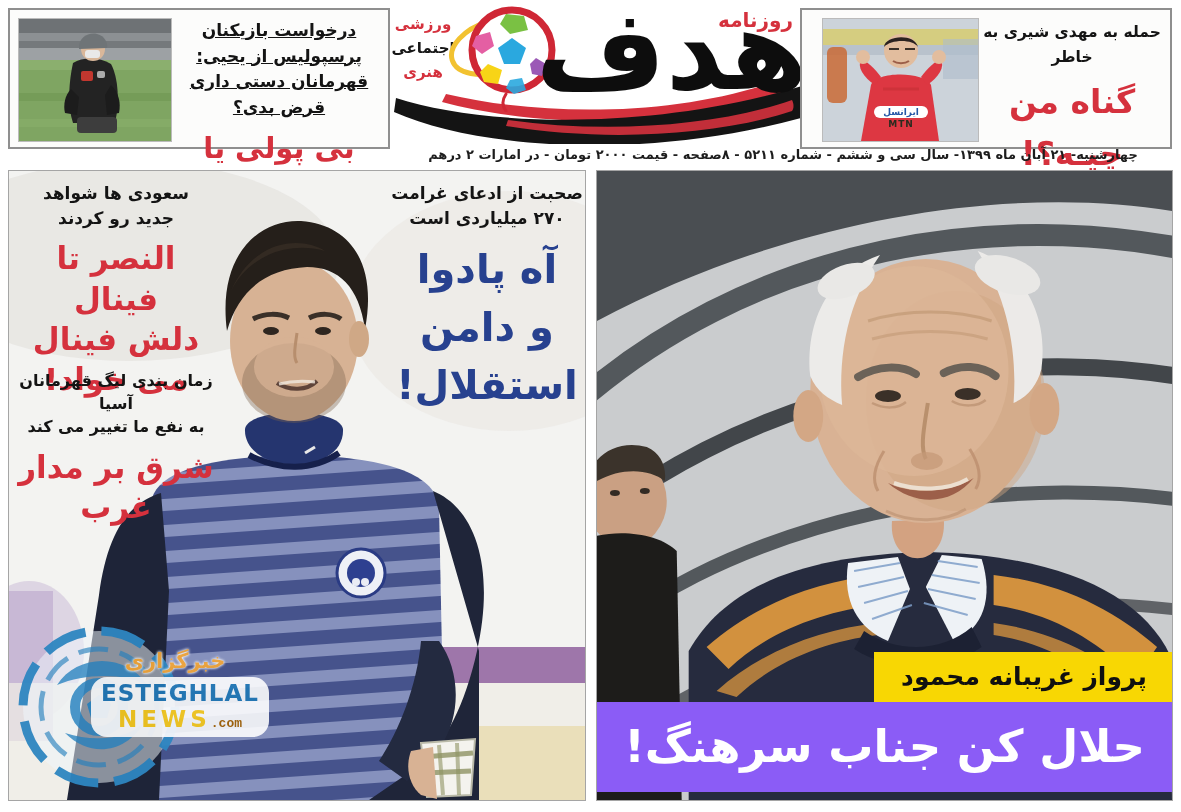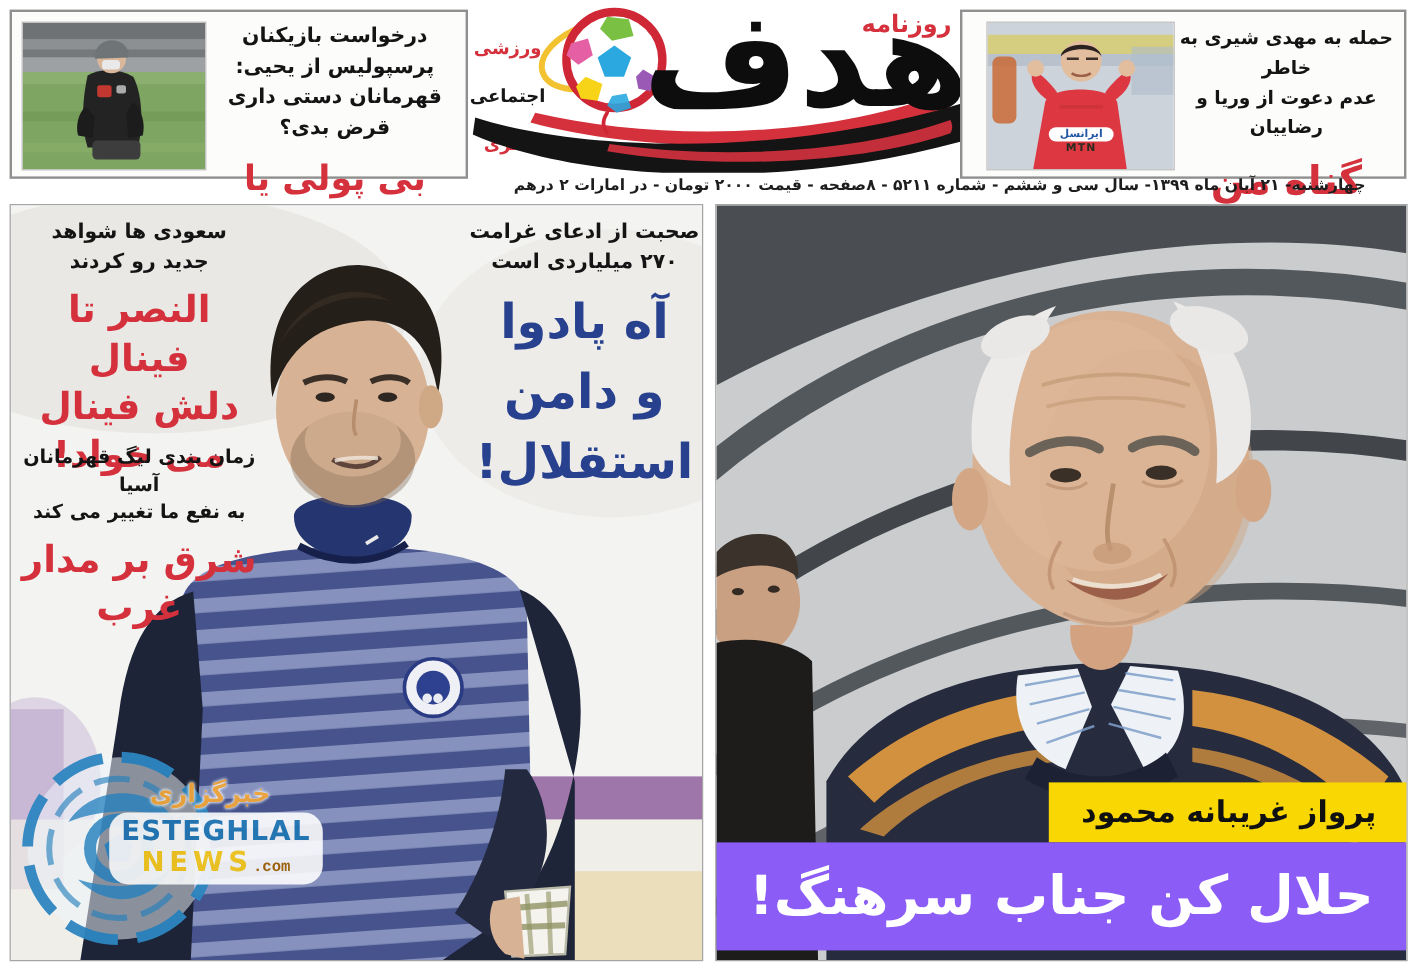--- a/index.html
+++ b/index.html
@@ -10,35 +10,35 @@
   .teaser{position:absolute;top:8px;height:141px;background:#fcfcfb;border:2px solid #8f8f8f;box-sizing:border-box;}
   .teaser-left{left:8px;width:382px;}
   .teaser-right{left:800px;width:372px;}
   .t-photo{position:absolute;top:8px;border:1px solid #bbb;}
   .tl-photo{left:8px;width:152px;height:122px;}
   .tr-photo{left:20px;width:155px;height:122px;}
   .t-text{position:absolute;direction:rtl;text-align:center;}
   .tl-text{right:8px;top:8px;width:202px;}
   .tr-text{right:8px;top:10px;width:180px;}
   .kicker{font-weight:bold;color:#141414;}
-  .tl-text .kicker{font-size:17px;line-height:1.5;}
+  .tl-text .kicker{font-size:17px;line-height:1.5;text-decoration:underline;}
   .tr-text .kicker{font-size:15.5px;line-height:1.6;}
   .hl-red{font-weight:bold;color:#d5313d;}
   .tl-text .hl-red{font-size:29px;line-height:1.32;}
   .tl-text .hl-red:nth-of-type(3){margin-top:8px;}
   .tr-text .hl-red{font-size:33px;line-height:1.35;}
   .tr-text .hl-red:nth-of-type(3){margin-top:8px;}
   .sponsor{position:absolute;left:72px;top:96px;width:54px;text-align:center;}
   .sponsor-pill{background:#fff;border-radius:8px;color:#2356a6;font-size:9px;font-weight:bold;padding:1px 2px;direction:rtl;}
   .sponsor-mtn{color:#2b2b1f;font-size:9px;font-weight:bold;letter-spacing:1px;margin-top:1px;}
 
   
   .masthead{position:absolute;left:388px;top:0;width:420px;height:145px;}
   .m-tags{position:absolute;left:2px;top:12px;width:66px;text-align:center;direction:rtl;}
-  .m-tag{font-weight:bold;font-size:15px;line-height:1.6;margin-top:16px;}
+  .m-tag{font-weight:bold;font-size:15px;line-height:1.6;}
   .m-tag.red{color:#d5313d;}
   .m-tag.black{color:#171717;}
   .m-ball{position:absolute;left:60px;top:0px;width:122px;height:112px;}
   .m-swoosh{position:absolute;left:0;top:64px;width:420px;height:80px;}
   .m-label{position:absolute;right:15px;top:8px;color:#d5313d;font-size:20px;font-weight:bold;direction:rtl;}
   .m-title{position:absolute;right:0px;top:-14px;font-size:112px;font-weight:bold;color:#0d0d0d;line-height:1.15;direction:rtl;}
 
   .dateline{position:absolute;left:392px;top:147px;width:782px;direction:rtl;text-align:center;
             font-size:13px;font-weight:bold;color:#1d1d1d;}
 
@@ -152,21 +152,20 @@
       <path d="M66,30 L76,30 M82,30 L92,30" stroke="#3a3028" stroke-width="2"></path>
       <path d="M70,42 C74,45 82,45 86,42" stroke="#9c5f49" stroke-width="2" fill="none"></path>
       <path d="M60,70 L96,70" stroke="#c52f35" stroke-width="3" opacity=".6"></path>
     </svg>
     <div class="sponsor">
       <div class="sponsor-pill">ایرانسل</div>
       <div class="sponsor-mtn">MTN</div>
     </div>
     <div class="t-text tr-text">
       <div class="kicker">حمله به مهدی شیری به خاطر</div>
-      <div class="kicker">عدم دعوت از وریا و رضاییان</div>
       <div class="hl-red" style="margin-top:10px">گناه من</div>
       <div class="hl-red">چیـه؟!</div>
     </div>
   </section>
 
   <div class="dateline">چهارشنبه- ۲۱ آبان ماه ۱۳۹۹- سال سی و ششم - شماره ۵۲۱۱ - ۸صفحه - قیمت ۲۰۰۰ تومان - در امارات ۲ درهم</div>
 
   <section class="panel panel-left">
     <svg class="photo" viewBox="0 0 576 629" preserveAspectRatio="none">
       <rect width="576" height="629" fill="#f3f3f1"></rect>

